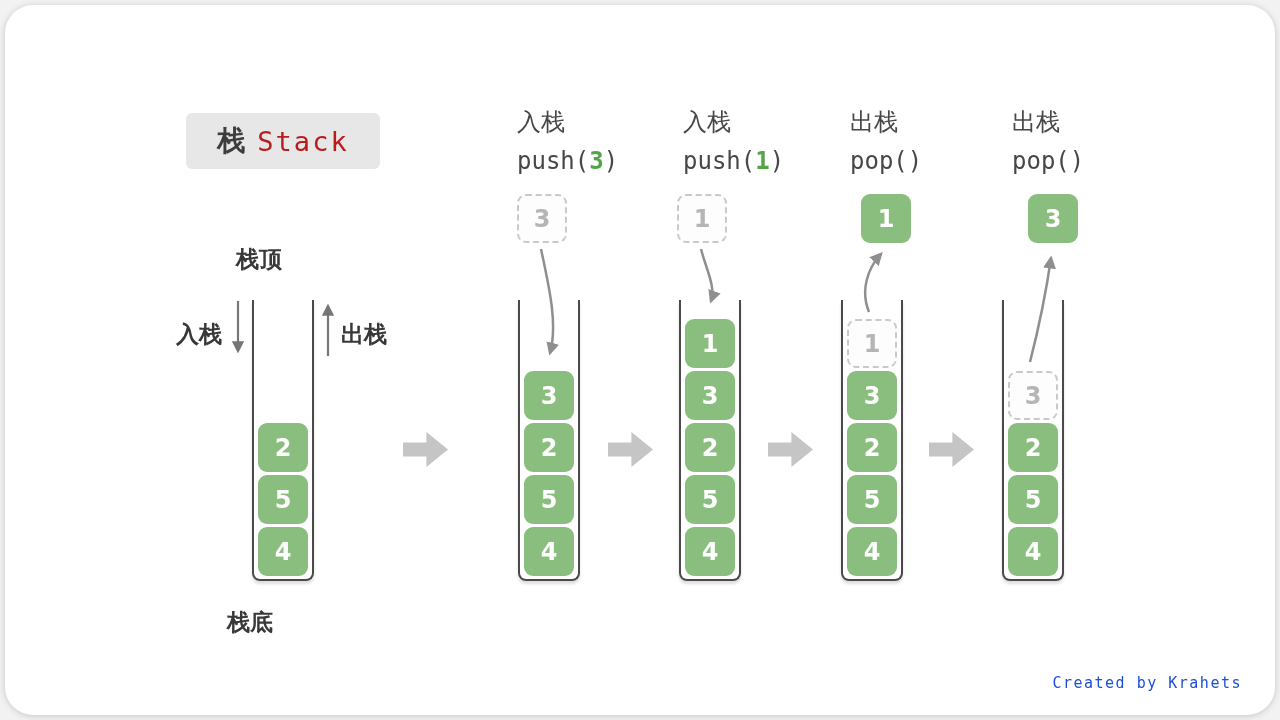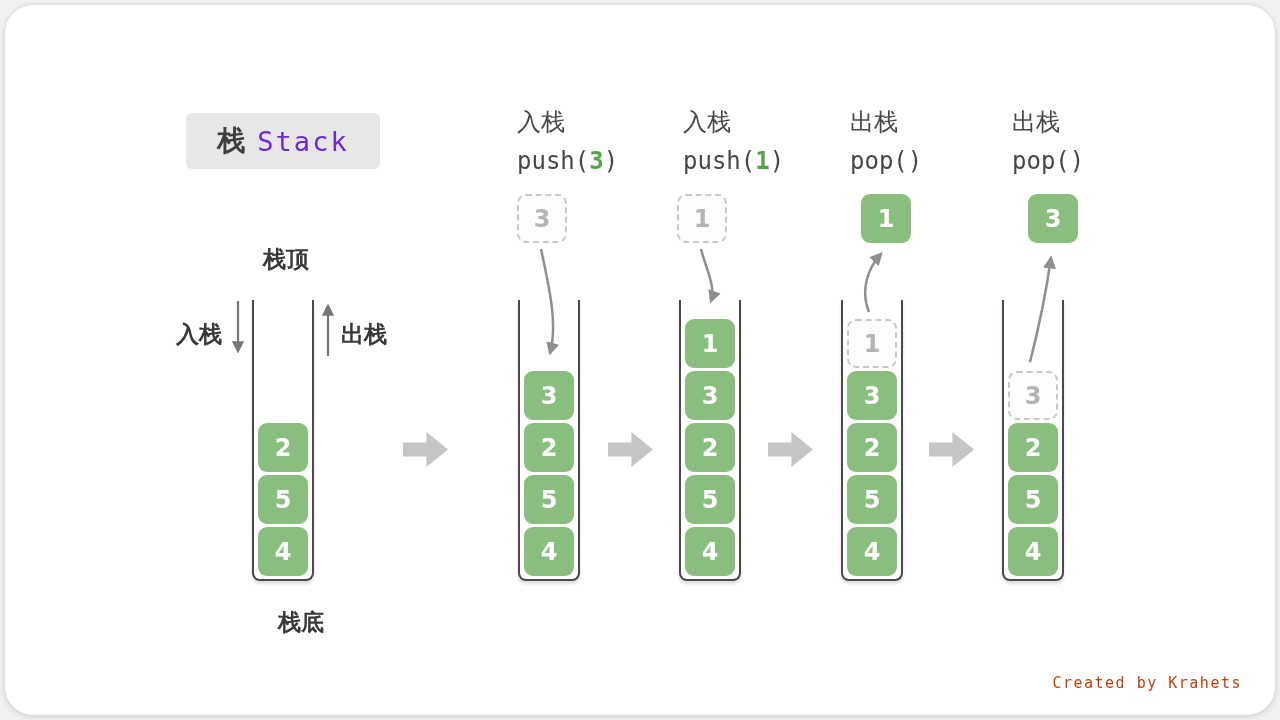--- a/index.html
+++ b/index.html
@@ -15,21 +15,21 @@
   }
   #canvas{position:absolute;left:0;top:0;width:1280px;height:720px;}
 
   
   .title-badge{
     position:absolute;left:186px;top:113px;width:194px;height:56px;
     background:var(--title-bg,#e7e7e7);border-radius:6px;
     display:flex;align-items:center;justify-content:center;gap:12px;
   }
   .title-badge .cn{font-weight:bold;font-size:28px;color:#3d3d3d;}
-  .title-badge .en{font-family:"DejaVu Sans Mono",monospace;font-size:27px;color:#6d28d9;letter-spacing:2px;}
+  .title-badge .en{font-family:"DejaVu Sans Mono",monospace;font-size:27px;color:#b91c1c;letter-spacing:2px;}
 
   
   .op{position:absolute;top:106px;display:flex;flex-direction:column;gap:9px;}
   .op .cn{font-size:24px;font-weight:500;color:#474747;}
   .op .code{font-family:"DejaVu Sans Mono",monospace;font-size:24px;color:#474747;text-align:right;}
   .op .code .arg{color:var(--code-green,#55a348);font-weight:bold;}
 
   
   .side-label{position:absolute;font-size:23px;font-weight:bold;color:#383838;}
 
@@ -57,21 +57,21 @@
     clip-path:polygon(0 30%,52% 30%,52% 0,100% 50%,52% 100%,52% 70%,0 70%);
   }
 
   
   #arrows{position:absolute;left:0;top:0;pointer-events:none;}
 
   
   .credit{
     position:absolute;top:674px;right:38px;
     font-family:"DejaVu Sans Mono",monospace;font-size:15px;
-    color:#c2410c;letter-spacing:1.5px;
+    color:#1d4ed8;letter-spacing:1.5px;
   }
 </style>
 </head>
 <body>
 
 <div id="card"></div>
 <div id="canvas">
 
   <div class="title-badge">
     <span class="cn">栈</span>
@@ -88,22 +88,22 @@
   </div>
   <div class="op" style="left:850px">
     <span class="cn">出栈</span>
     <span class="code"><span>pop(</span><span class="arg"></span><span>)</span></span>
   </div>
   <div class="op" style="left:1012px">
     <span class="cn">出栈</span>
     <span class="code"><span>pop(</span><span class="arg"></span><span>)</span></span>
   </div>
 
-  <div class="side-label" style="left:236px;top:244px;width:100px;text-align:center">栈顶</div>
-  <div class="side-label" style="left:251px;top:607px;width:100px;text-align:center">栈底</div>
+  <div class="side-label" style="left:236px;top:244px;width:100px;">栈顶</div>
+  <div class="side-label" style="left:227px;top:607px;width:100px;text-align:left">栈底</div>
   <div class="side-label" style="left:158px;top:319px;width:64px;text-align:right">入栈</div>
   <div class="side-label" style="left:341px;top:319px;width:64px;text-align:left">出栈</div>
 
   <div id="diagram-layer">
       <div class="stack-wall" style="left: 252px;"></div>
       <div class="block" style="left: 258px; top: 423px;">2</div>
       <div class="block" style="left: 258px; top: 475px;">5</div>
       <div class="block" style="left: 258px; top: 527px;">4</div>
       <div class="stack-wall" style="left: 518px;"></div>
       <div class="block" style="left: 524px; top: 371px;">3</div>

